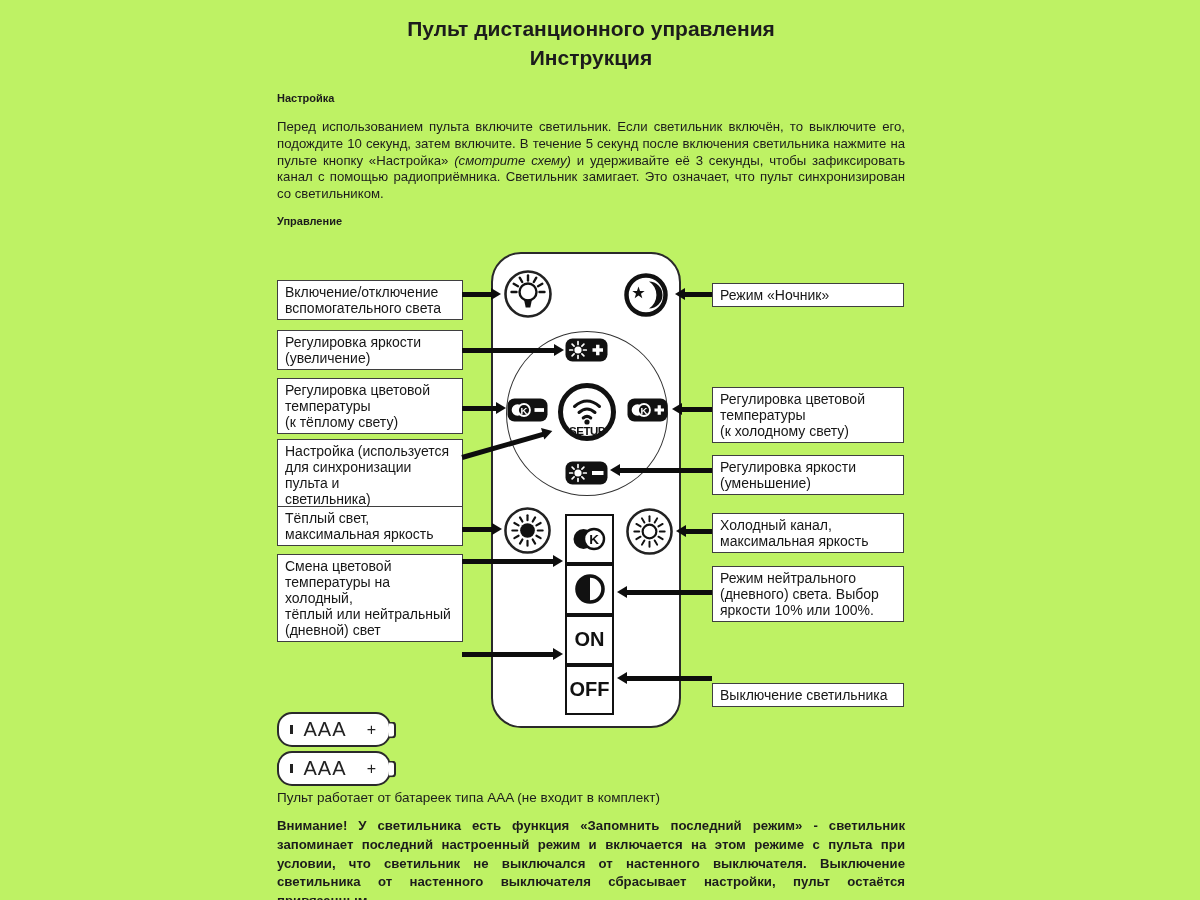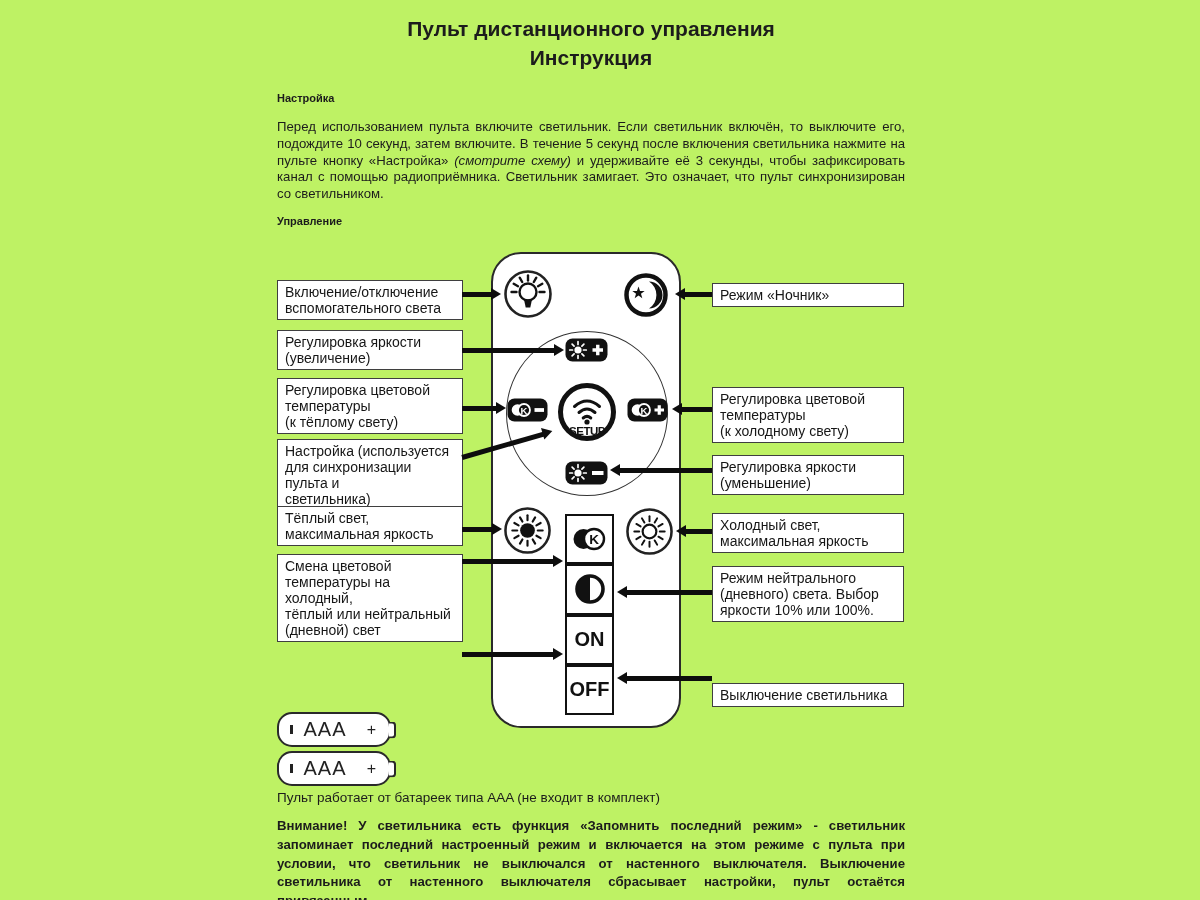--- a/index.html
+++ b/index.html
@@ -86,21 +86,21 @@
 температуры на холодный,
 тёплый или нейтральный
 (дневной) свет</div>
 
   <div class="box rbox" style="top:283px;">Режим «Ночник»</div>
   <div class="box rbox" style="top:387px;">Регулировка цветовой
 температуры
 (к холодному свету)</div>
   <div class="box rbox" style="top:455px;">Регулировка яркости
 (уменьшение)</div>
-  <div class="box rbox" style="top:513px;">Холодный свет,
+  <div class="box rbox" style="top:513px;">Холодный канал,
 максимальная яркость</div>
   <div class="box rbox" style="top:566px;">Режим нейтрального
 (дневного) света. Выбор
 яркости 10% или 100%.</div>
   <div class="box rbox" style="top:666px;margin-top:17px;">Выключение светильника</div>
 
   <div class="arrow right" style="left:462px; top:292px; width:30px;"></div>
   <div class="arrow right" style="left:462px; top:348px; width:93px;"></div>
   <div class="arrow right" style="left:462px; top:406px; width:35px;"></div>
   <div class="arrow right diag" style="left:462px; top:455px; width:85px;"></div>

